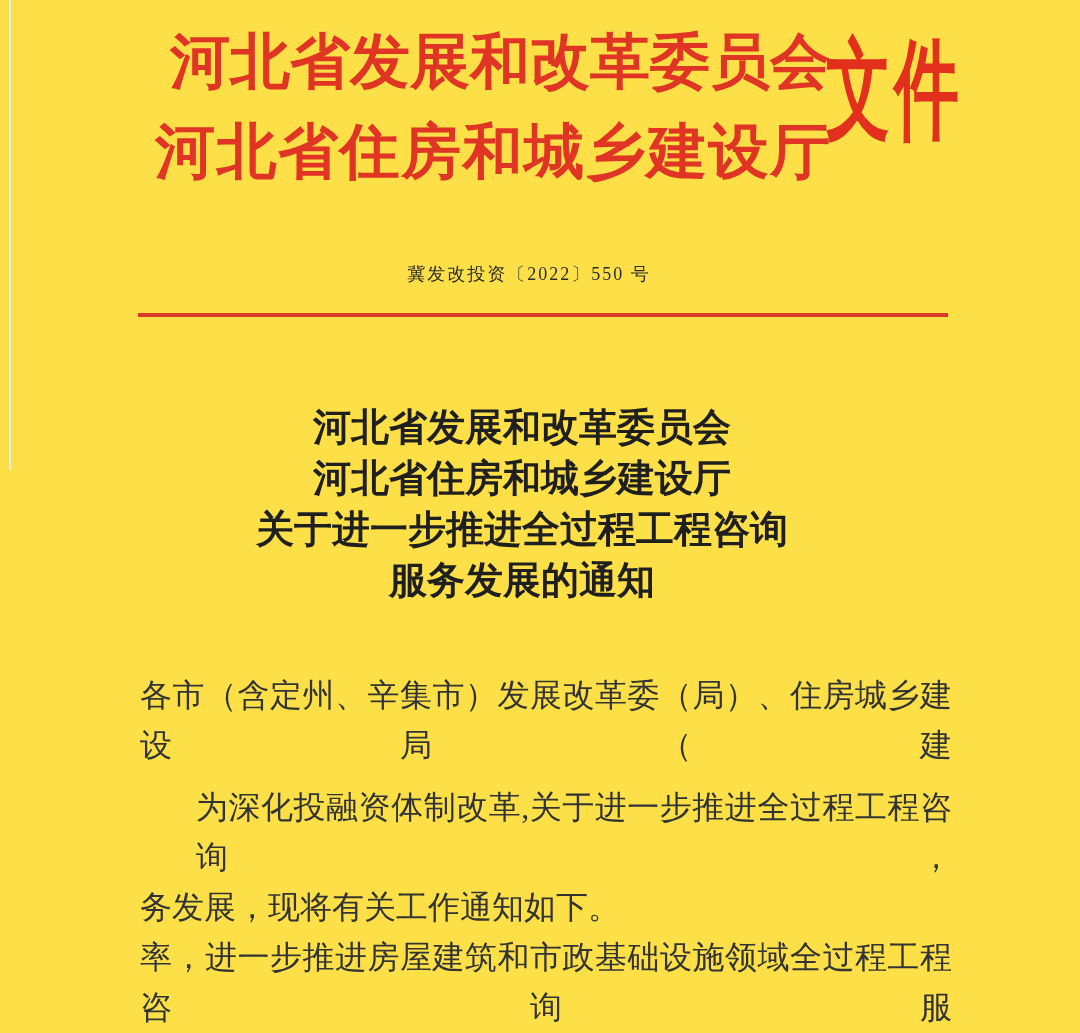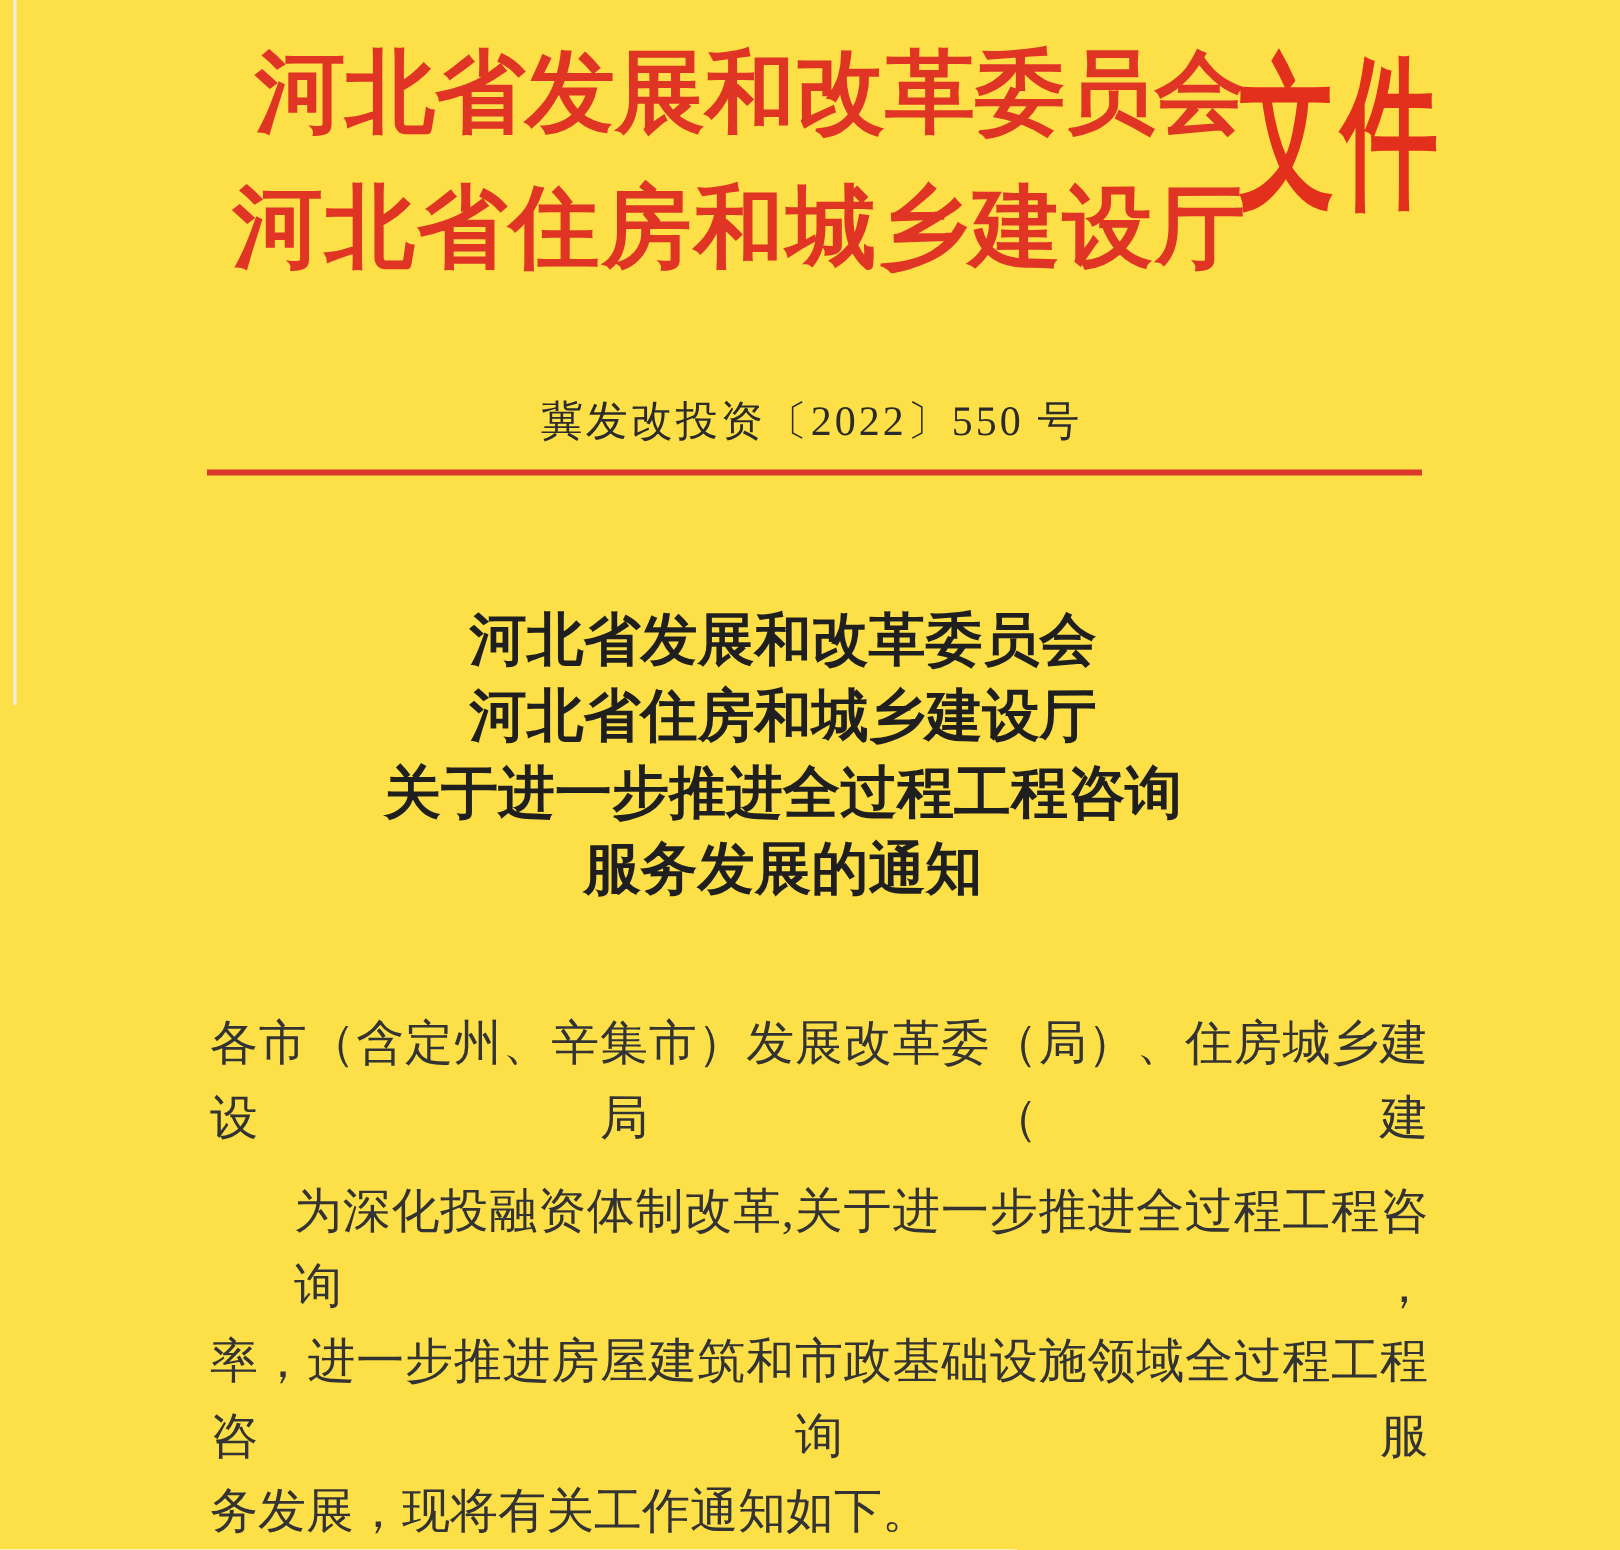--- a/index.html
+++ b/index.html
@@ -52,25 +52,25 @@
     font-weight: bold;
     color: #e2301c;
     line-height: 1;
     letter-spacing: 6px;
     transform: scale(0.62, 1.05);
     transform-origin: left top;
     white-space: nowrap;
   }
   .doc-number {
     position: absolute;
-    left: 12px;
+    left: 0;
     top: 262px;
     width: 1058px;
     text-align: center;
-    font-size: 28px;
+    font-size: 18px;
     letter-spacing: 2px;
     color: #2b2b2b;
   }
   .red-divider {
     position: absolute;
     left: 138px;
     top: 313px;
     width: 810px;
     height: 4px;
     background: #db392b;
@@ -133,18 +133,18 @@
     <div class="title-line">关于进一步推进全过程工程咨询</div>
     <div class="title-line">服务发展的通知</div>
   </div>
 
   <div class="body-text">
     <div class="para1">
       <div class="line">各市（含定州、辛集市）发展改革委（局）、住房城乡建设局（建</div>
     </div>
     <div class="para2">
       <div class="line indent">为深化投融资体制改革,关于进一步推进全过程工程咨询，</div>
+      <div class="line plain">务发展，现将有关工作通知如下。</div>
       <div class="line">率，进一步推进房屋建筑和市政基础设施领域全过程工程咨询服</div>
-      <div class="line plain">务发展，现将有关工作通知如下。</div>
     </div>
   </div>
 
 </div>
 
 </body></html>

